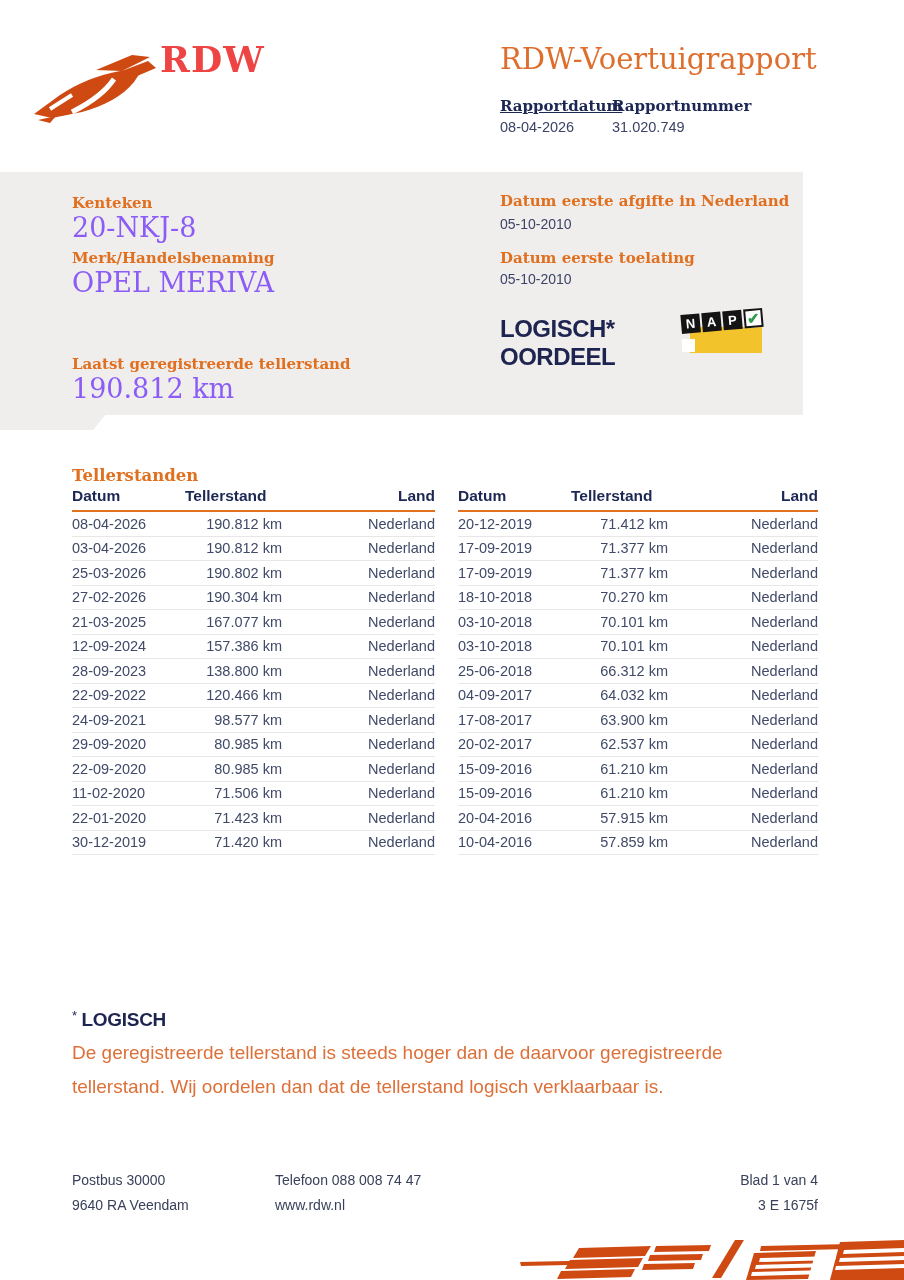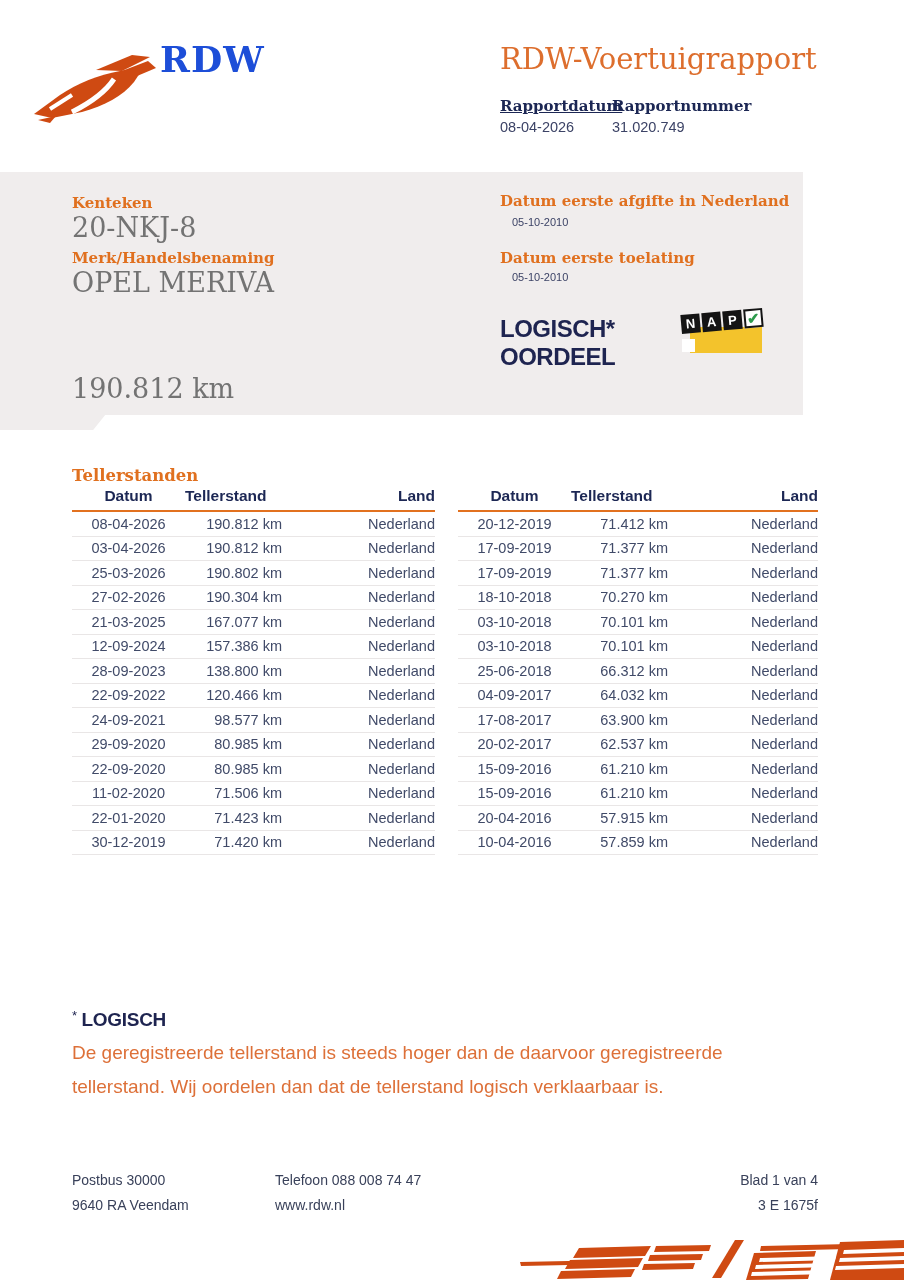--- a/index.html
+++ b/index.html
@@ -8,21 +8,21 @@
     position:relative; width:904px; height:1280px; margin:0 auto;
     background:#ffffff; overflow:hidden;
     font-family:"Liberation Sans", sans-serif;
   }
   .abs { position:absolute; }
 
   
   .rdw-wordmark {
     left:160px; top:38px;
     font-family:"DejaVu Serif", serif; font-size:36px; font-weight:600;
-    color:#1d4ed8; letter-spacing:1px;
+    color:#ef4444; letter-spacing:1px;
   }
   .report-title {
     left:500px; top:42px;
     font-family:"DejaVu Serif", serif; font-size:29px; font-weight:500;
     color:#dd6e2d;
   }
   .hdr-label {
     font-family:"DejaVu Serif", serif; font-weight:bold; font-size:15px;
     color:#1c2754;
   }
@@ -33,23 +33,23 @@
     left:0; top:172px; width:803px; height:258px;
     background:#f0eded;
     clip-path:polygon(0 0, 100% 0, 100% 94.2%, 13.1% 94.2%, 11.6% 100%, 0 100%);
   }
   .field-label {
     font-family:"DejaVu Serif", serif; font-weight:bold; font-size:15px;
     color:#e0701f;
   }
   .big-value {
     font-family:"DejaVu Serif", serif; font-size:27px; font-weight:500;
-    color:#737373;
-  }
-  .small-value { font-size:11px; color:#3c4366;margin-left:12px; }
+    color:#8b5cf6;
+  }
+  .small-value { font-size:14px; color:#3c4366; }
   .verdict-big {
     font-weight:bold; font-size:24px; color:#1e2450; letter-spacing:-0.5px;
     line-height:28px;
   }
 
   
   .nap { left:682px; top:312px; width:84px; height:46px; }
   .nap-yellow { position:absolute; left:8px; top:15px; width:72px; height:26px; background:#f3c32c; }
   .nap-notch { position:absolute; left:0px; top:27px; width:13px; height:13px; background:#ffffff; }
   .nap-squares { position:absolute; left:0px; top:3px; display:flex; gap:2px;
@@ -70,21 +70,21 @@
   .thead {
     display:flex; align-items:flex-end; padding-bottom:5px;
     border-bottom:2px solid #e2711f;
     font-weight:bold; font-size:15.5px; color:#1c2754;
   }
   .trow {
     display:flex; align-items:center; height:24.5px;
     border-bottom:1px solid #e9e6e6;
     font-size:14.5px; color:#404a68;
   }
-  .c-datum { width:113px; text-align:center; }
+  .c-datum { width:113px; text-align:left; }
   .c-teller { width:97px; text-align:left; }
   .trow .c-teller { text-align:right; }
   .c-land { flex:1; text-align:right; }
 
   
   .verdict-head { left:72px; top:1008px; color:#1e2450; }
   .verdict-head .star { font-size:13px; vertical-align:6px; font-weight:normal; }
   .verdict-head .word { font-weight:bold; font-size:19px; letter-spacing:-0.3px; }
   .verdict-text {
     left:72px; top:1036px; width:700px;
@@ -119,20 +119,21 @@
   <div class="abs hdr-value" style="left:612px; top:119px;">31.020.749</div>
 
   <div class="abs grey-box"></div>
 
   <div class="abs field-label" style="left:72px; top:194px;">Kenteken</div>
   <div class="abs big-value" style="left:72px; top:212px;">20-NKJ-8</div>
 
   <div class="abs field-label" style="left:72px; top:249px;">Merk/Handelsbenaming</div>
   <div class="abs big-value" style="left:72px; top:267px;">OPEL MERIVA</div>
 
+  <div class="abs field-label" style="left:72px; top:355px;">Laatst geregistreerde tellerstand</div>
   <div class="abs big-value" style="left:72px; top:373px;">190.812 km</div>
 
   <div class="abs field-label" style="left:500px; top:192px;">Datum eerste afgifte in Nederland</div>
   <div class="abs small-value" style="left:500px; top:216px;">05-10-2010</div>
 
   <div class="abs field-label" style="left:500px; top:249px;">Datum eerste toelating</div>
   <div class="abs small-value" style="left:500px; top:271px;">05-10-2010</div>
 
   <div class="abs verdict-big" style="left:500px; top:315px;">LOGISCH*</div>
   <div class="abs verdict-big" style="left:500px; top:343px;">OORDEEL</div>

